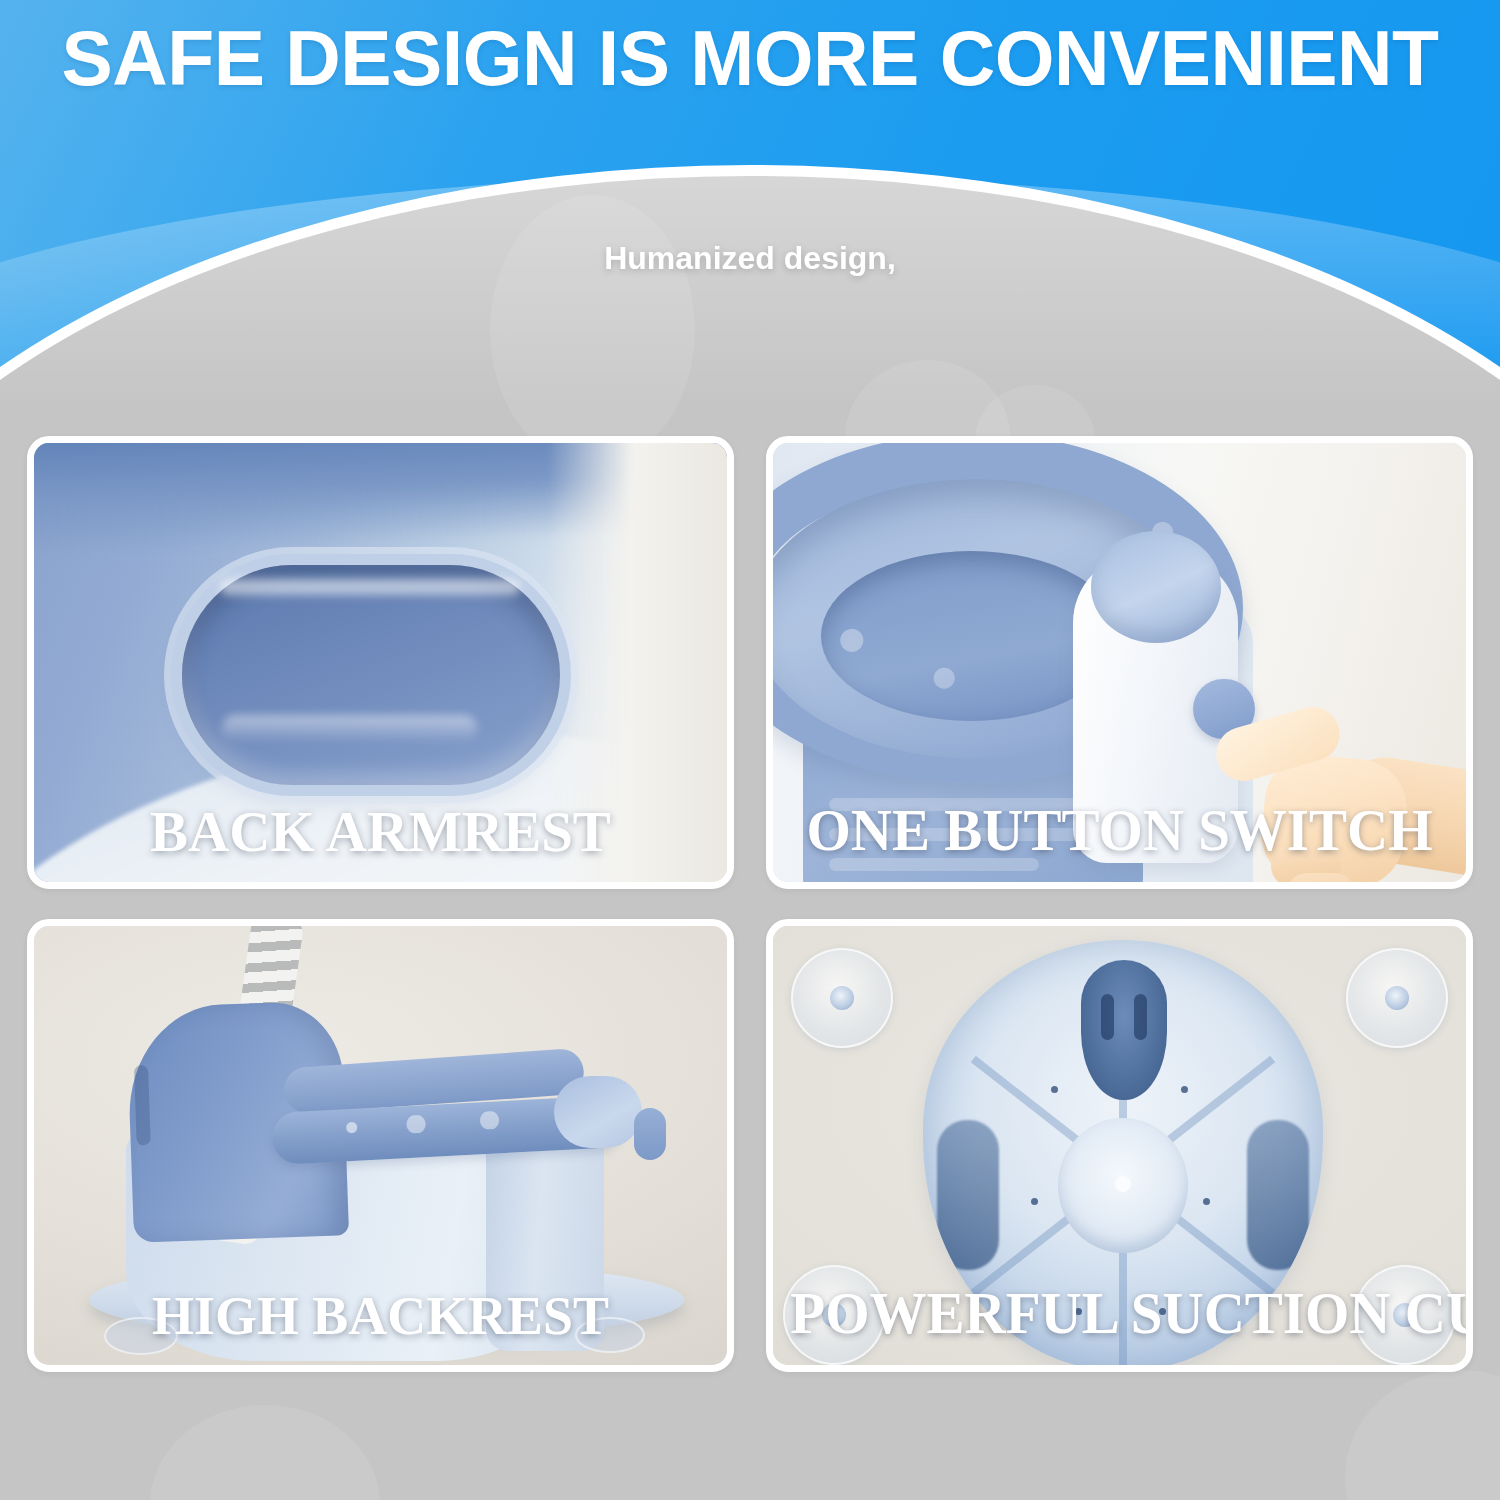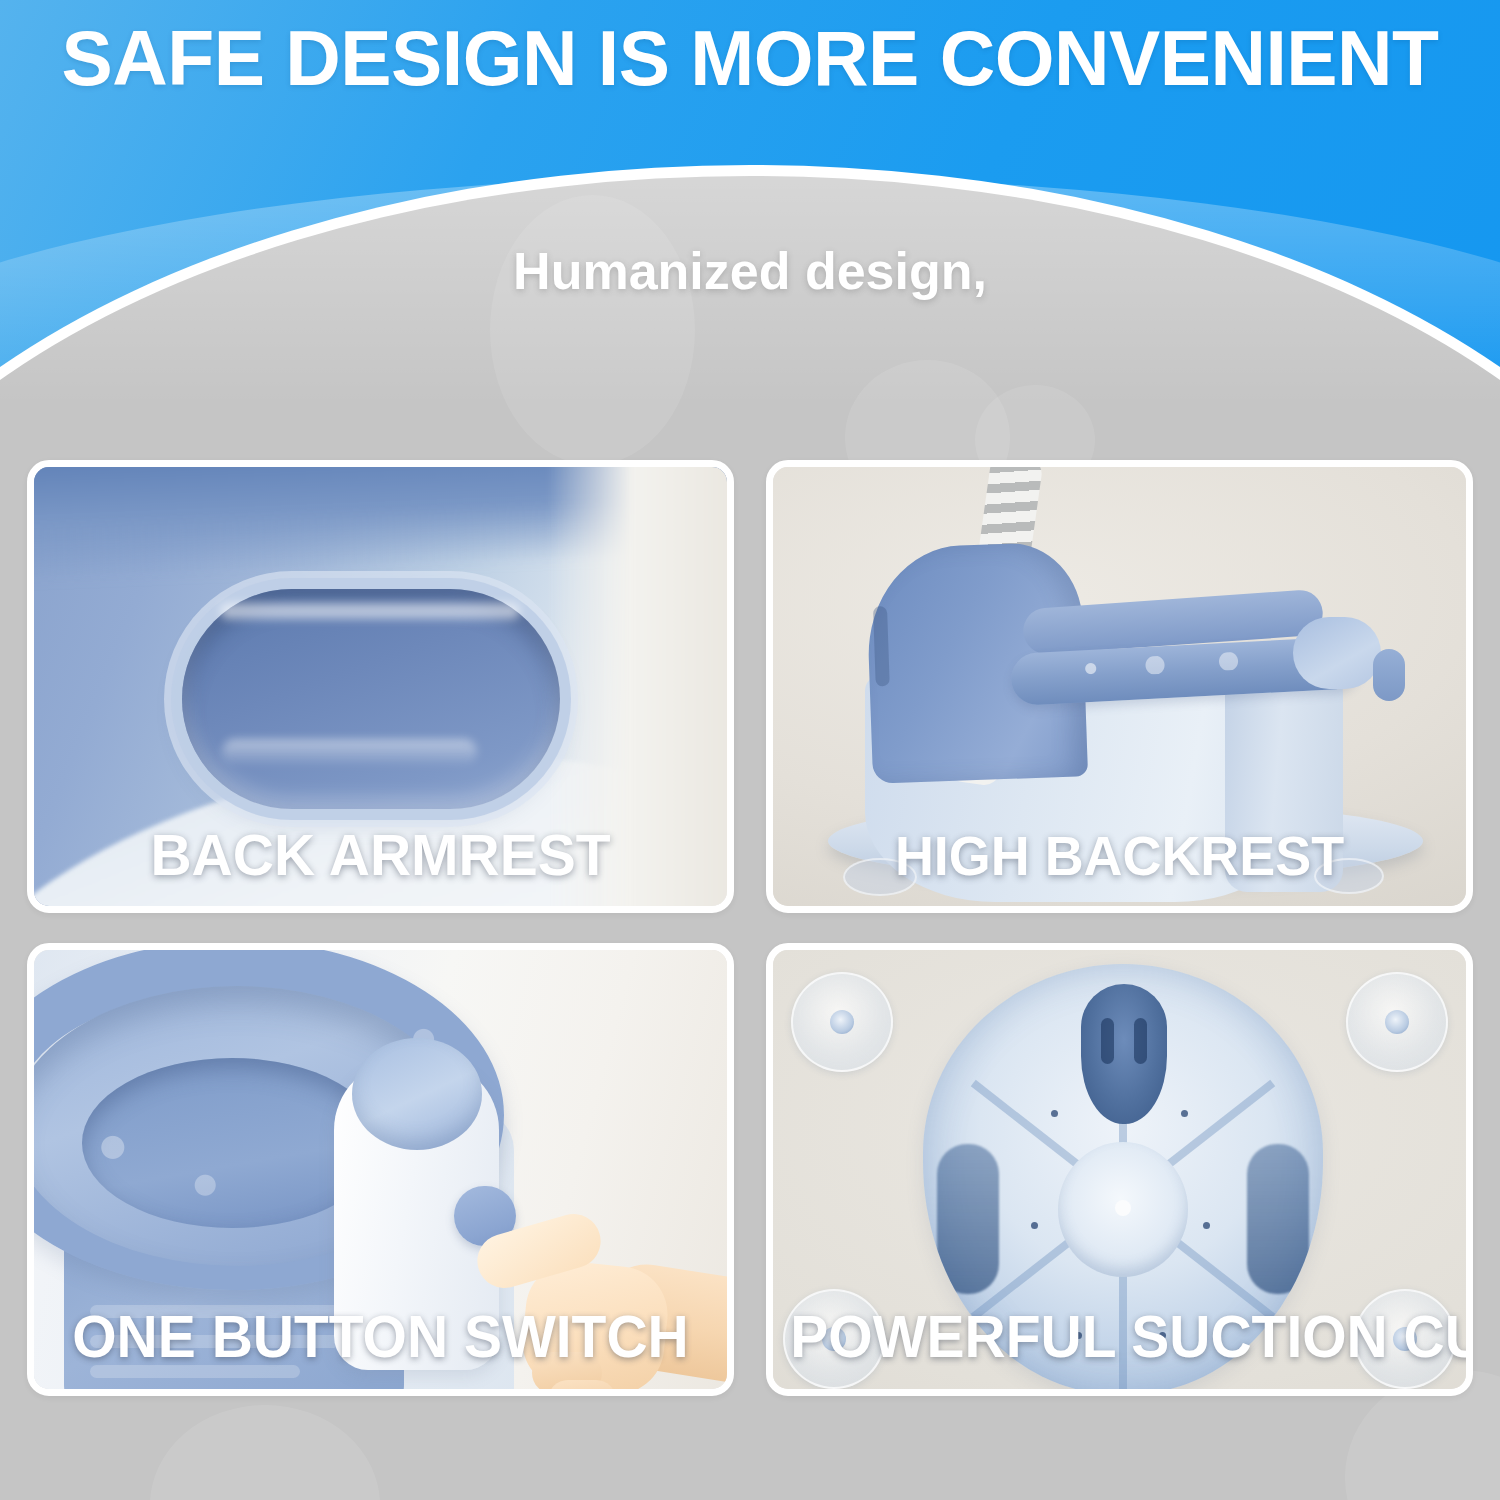--- a/index.html
+++ b/index.html
@@ -92,39 +92,40 @@
     white-space: nowrap;
   }
 
   .sub-title {
     position: absolute;
     left: 0;
     top: 238px;
     width: 1500px;
     text-align: center;
     color: #ffffff;
-    font-size: 52px;
+    font-size: 32px;
     font-weight: bold;
     line-height: 1.28;
     text-shadow: 0 2px 6px rgba(90,90,90,0.30);
   }
   .sub-title .l1 { display: block; }
   .sub-title .l2 { display: block; }
 
   
   .grid {
     position: absolute;
     left: 27px;
-    top: 460px;
+    top: 436px;
     width: 1446px;
     height: 936px;
     display: grid;
     grid-template-columns: 707px 707px;
     grid-template-rows: 453px 453px;
     gap: 30px 32px;
+    font-family: Liberation Serif, serif;
   }
 
   .panel {
     position: relative;
     border-radius: 22px;
     overflow: hidden;
     border: 7px solid #ffffff;
     box-sizing: border-box;
     background: #e6e3df;
     box-shadow: 0 2px 6px rgba(0,0,0,0.06);
@@ -581,41 +582,20 @@
     <div class="panel p1">
       <div class="panel-art">
         <div class="p1-bg"></div>
         <div class="p1-topband"></div>
         <div class="p1-lowercurve"></div>
         <div class="p1-rightwall"></div>
         <div class="p1-handle"></div>
         <div class="p1-glint"></div>
       </div>
       <div class="panel-label">BACK ARMREST</div>
-    </div>
-
-    <div class="panel p2">
-      <div class="panel-art">
-        <div class="p2-bg"></div>
-        <div class="base"></div>
-        <div class="bowl"></div>
-        <div class="legR"></div>
-        <div class="spine"></div>
-        <div class="backrest">
-          <div class="backrest-slot"></div>
-        </div>
-        <div class="armrail2"></div>
-        <div class="armrail"></div>
-        <div class="armrail-dots"></div>
-        <div class="knob"></div>
-        <div class="knob-btn"></div>
-        <div class="cup-l"></div>
-        <div class="cup-r"></div>
-      </div>
-      <div class="panel-label wide">HIGH BACKREST</div>
     </div>
 
     <div class="panel p3">
       <div class="panel-art">
         <div class="p3-bg"></div>
         <div class="seatbody"></div>
         <div class="seatinner">
           <div class="rib" style="top:130px;width:270px;"></div>
           <div class="rib" style="top:160px;width:250px;"></div>
           <div class="rib" style="top:190px;width:210px;"></div>
@@ -631,20 +611,41 @@
           <div class="forearm"></div>
           <div class="fist"></div>
           <div class="finger"></div>
           <div class="knuckle" style="left:56px;top:140px;width:70px;height:42px;"></div>
           <div class="knuckle" style="left:72px;top:168px;width:68px;height:40px;"></div>
         </div>
       </div>
       <div class="panel-label xwide">ONE BUTTON SWITCH</div>
     </div>
 
+    <div class="panel p2">
+      <div class="panel-art">
+        <div class="p2-bg"></div>
+        <div class="base"></div>
+        <div class="bowl"></div>
+        <div class="legR"></div>
+        <div class="spine"></div>
+        <div class="backrest">
+          <div class="backrest-slot"></div>
+        </div>
+        <div class="armrail2"></div>
+        <div class="armrail"></div>
+        <div class="armrail-dots"></div>
+        <div class="knob"></div>
+        <div class="knob-btn"></div>
+        <div class="cup-l"></div>
+        <div class="cup-r"></div>
+      </div>
+      <div class="panel-label wide">HIGH BACKREST</div>
+    </div>
+
     <div class="panel p4">
       <div class="panel-art">
         <div class="p4-bg"></div>
         <div class="shell">
           <div class="sidewell l"></div>
           <div class="sidewell r"></div>
 
           <div class="spoke" style="transform:rotate(0deg);"></div>
           <div class="spoke" style="transform:rotate(52deg);"></div>
           <div class="spoke" style="transform:rotate(-52deg);"></div>

